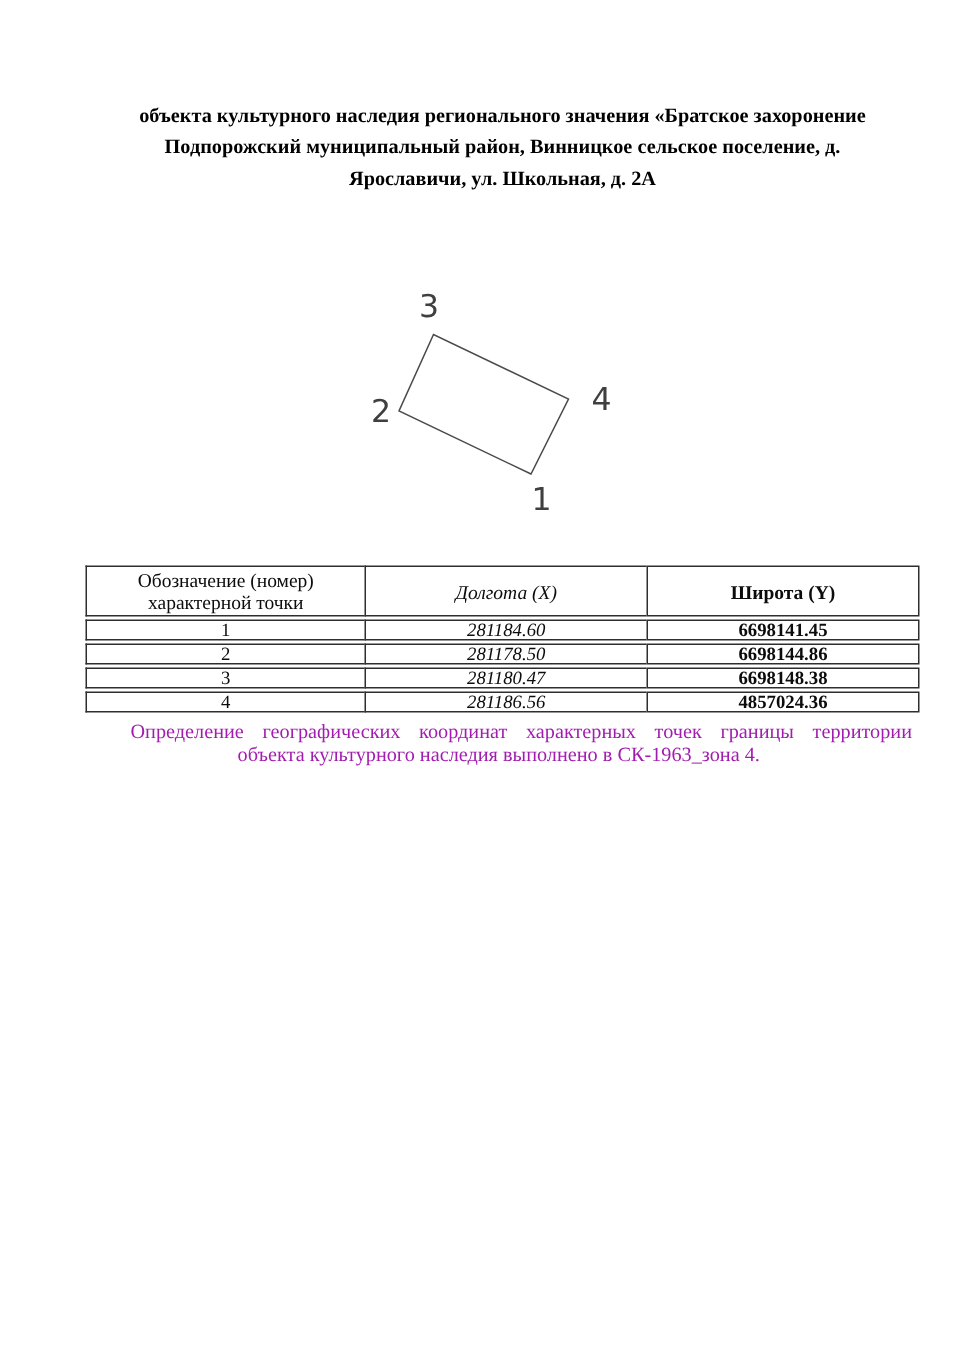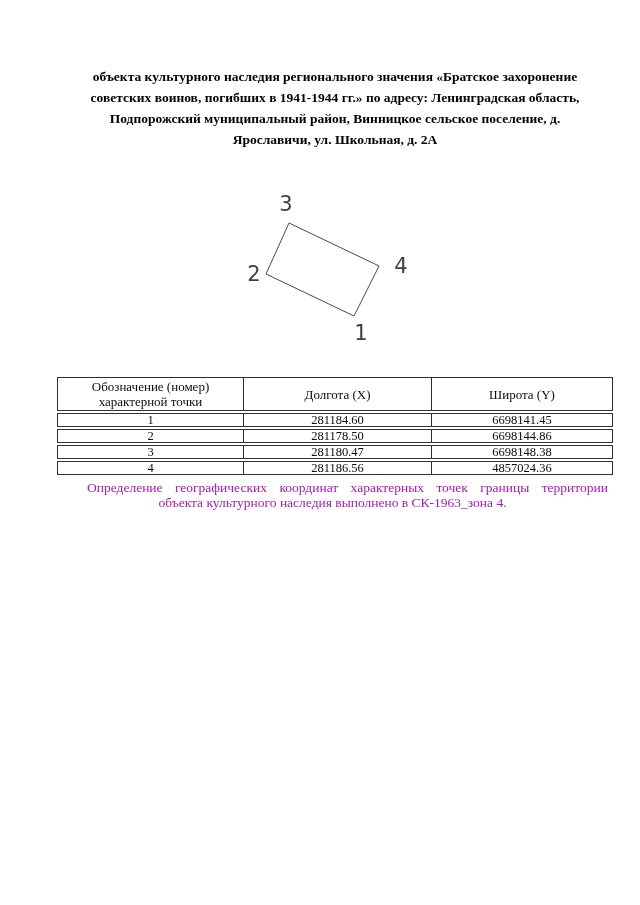--- a/index.html
+++ b/index.html
@@ -68,22 +68,22 @@
     border-top: 1px solid #2e2e2e;
     border-bottom: 1px solid #2e2e2e;
     border-left: 1px solid #2e2e2e;
     display: flex;
     align-items: center;
     justify-content: center;
     text-align: center;
   }
   .cell.last { border-right: 1px solid #2e2e2e; }
   .c1 { width: 186px; }
-  .c2 { width: 188px; }
-  .c3 { width: 182px; }
+  .c2 { width: 188px; font-style: italic; }
+  .c3 { width: 182px; font-weight: bold; }
   .t-head .cell {
     height: 34px;
     font-size: 13px;
     line-height: 15px;
     padding: 1px 14px;
   }
   .t-data .cell {
     height: 14px;
     font-size: 12.5px;
     line-height: 12px;
@@ -108,21 +108,20 @@
     text-align: center;
   }
 </style>
 </head>
 <body>
 
 <div class="page">
 
   <div class="doc-title">
     <div class="t-line">объекта культурного наследия регионального значения «Братское захоронение</div>
-    <div class="t-line">советских воинов, погибших в 1941-1944 гг.» по адресу: Ленинградская область,</div>
     <div class="t-line">Подпорожский муниципальный район, Винницкое сельское поселение, д.</div>
     <div class="t-line">Ярославичи, ул. Школьная, д. 2А</div>
   </div>
 
   <div class="diagram">
     <svg width="180" height="160" viewBox="0 0 180 160">
       <polygon points="114,126 26,84 49,33 139,76"></polygon>
       <text x="121" y="150">1</text>
       <text x="14" y="91">2</text>
       <text x="46" y="21">3</text>

